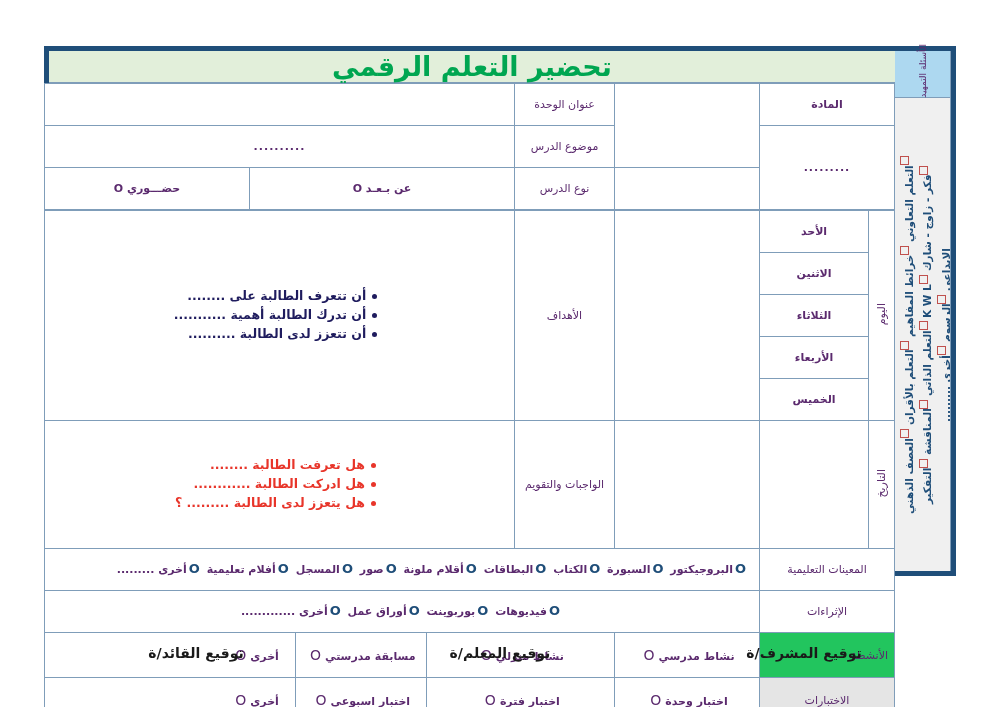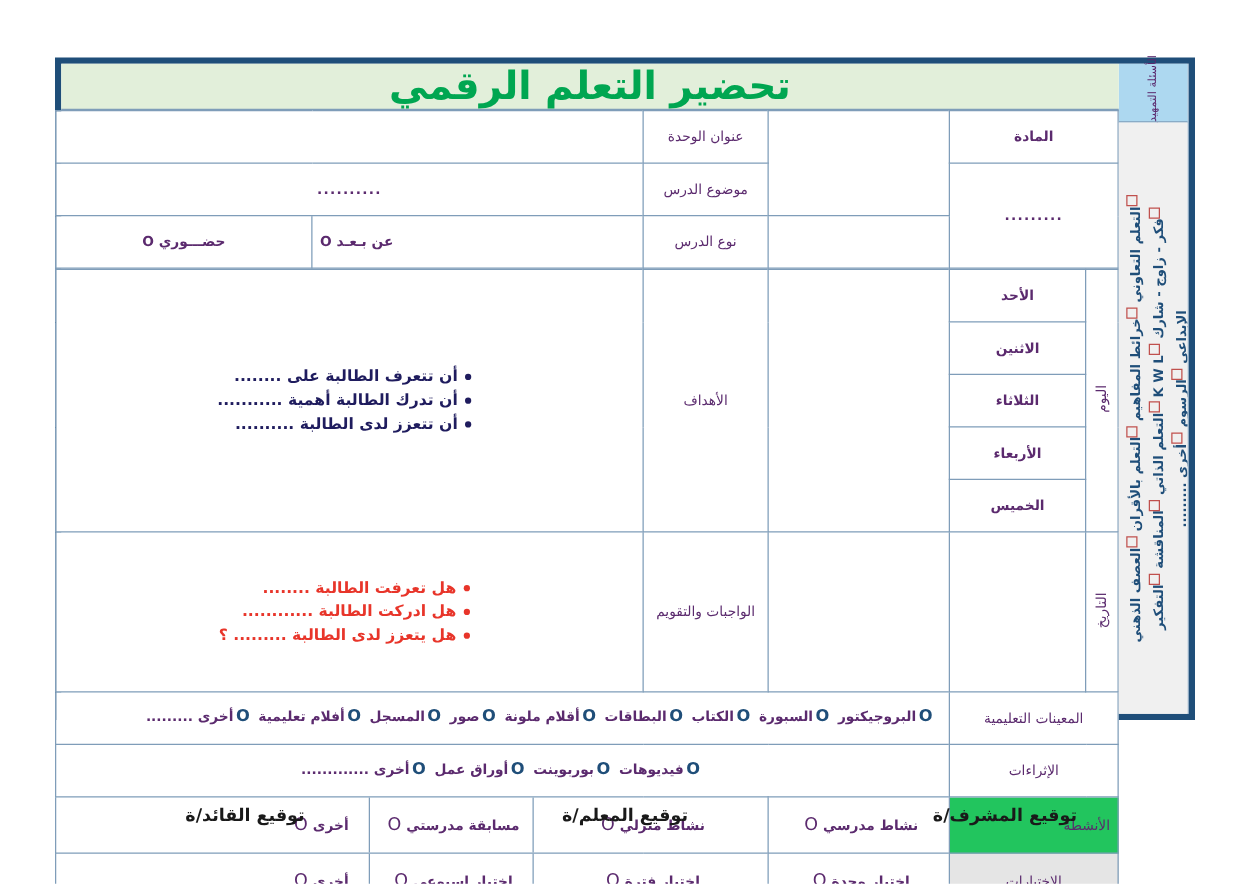--- a/index.html
+++ b/index.html
@@ -43,38 +43,38 @@
   .cb{display:inline-block;width:7px;height:7px;border:1.4px solid #c0504d;
       margin-left:2px;vertical-align:middle;}
 
   
   .title-bar{
     height:47px;background:#e2efda;display:flex;align-items:center;
     justify-content:center;box-sizing:border-box;
     border-bottom:1px solid #7f9db9;
   }
   .title-bar h1{
-    margin:0;font-size:31px;font-weight:bold;color:#00a651;
+    margin:0;font-size:27px;font-weight:bold;color:#00a651;
     letter-spacing:0px;
   }
 
   
   table.t{border-collapse:collapse;width:100%;table-layout:fixed;}
   table.t td{
     border:1px solid #7f9db9;padding:14px 6px;vertical-align:middle;
     font-size:11px;color:#5b2a6e;background:#ffffff;box-sizing:border-box;
   }
   .lbl{background:#add8f0;text-align:center;color:#5b2a6e;font-size:11px;}
   .subject-head{background:#add8f0;text-align:center;color:#1a1a1a;font-weight:bold;font-size:13px;}
   .dots-red{color:#e8352a;font-weight:bold;letter-spacing:1px;font-size:11px;text-align:center;}
   .dots-green{color:#1f7a3d;font-weight:bold;letter-spacing:1px;font-size:11px;text-align:center;}
   .cell-blank{background:#ffffff;}
 
   .type-hudori{background:#fbe0d6;text-align:center;color:#17365d;font-weight:bold;font-size:14px;}
-  .type-remote{background:#fdf5d4;text-align:left;color:#e8352a;font-weight:bold;font-size:14px;}
+  .type-remote{background:#fdf5d4;text-align:center;color:#e8352a;font-weight:bold;font-size:14px;}
 
   .day{text-align:center;font-weight:bold;color:#1a1a1a;font-size:11px;height:25px;}
   .vert-lbl{background:#bdd7ee;width:26px;text-align:center;padding:0;}
   .vert-lbl span{
     writing-mode:vertical-rl;transform:rotate(180deg);
     font-size:11px;color:#5b2a6e;white-space:nowrap;
   }
 
   .goal-list,.assess-list{margin:0;padding:0;list-style:none;text-align:right;}
   .goal-list li,.assess-list li{

